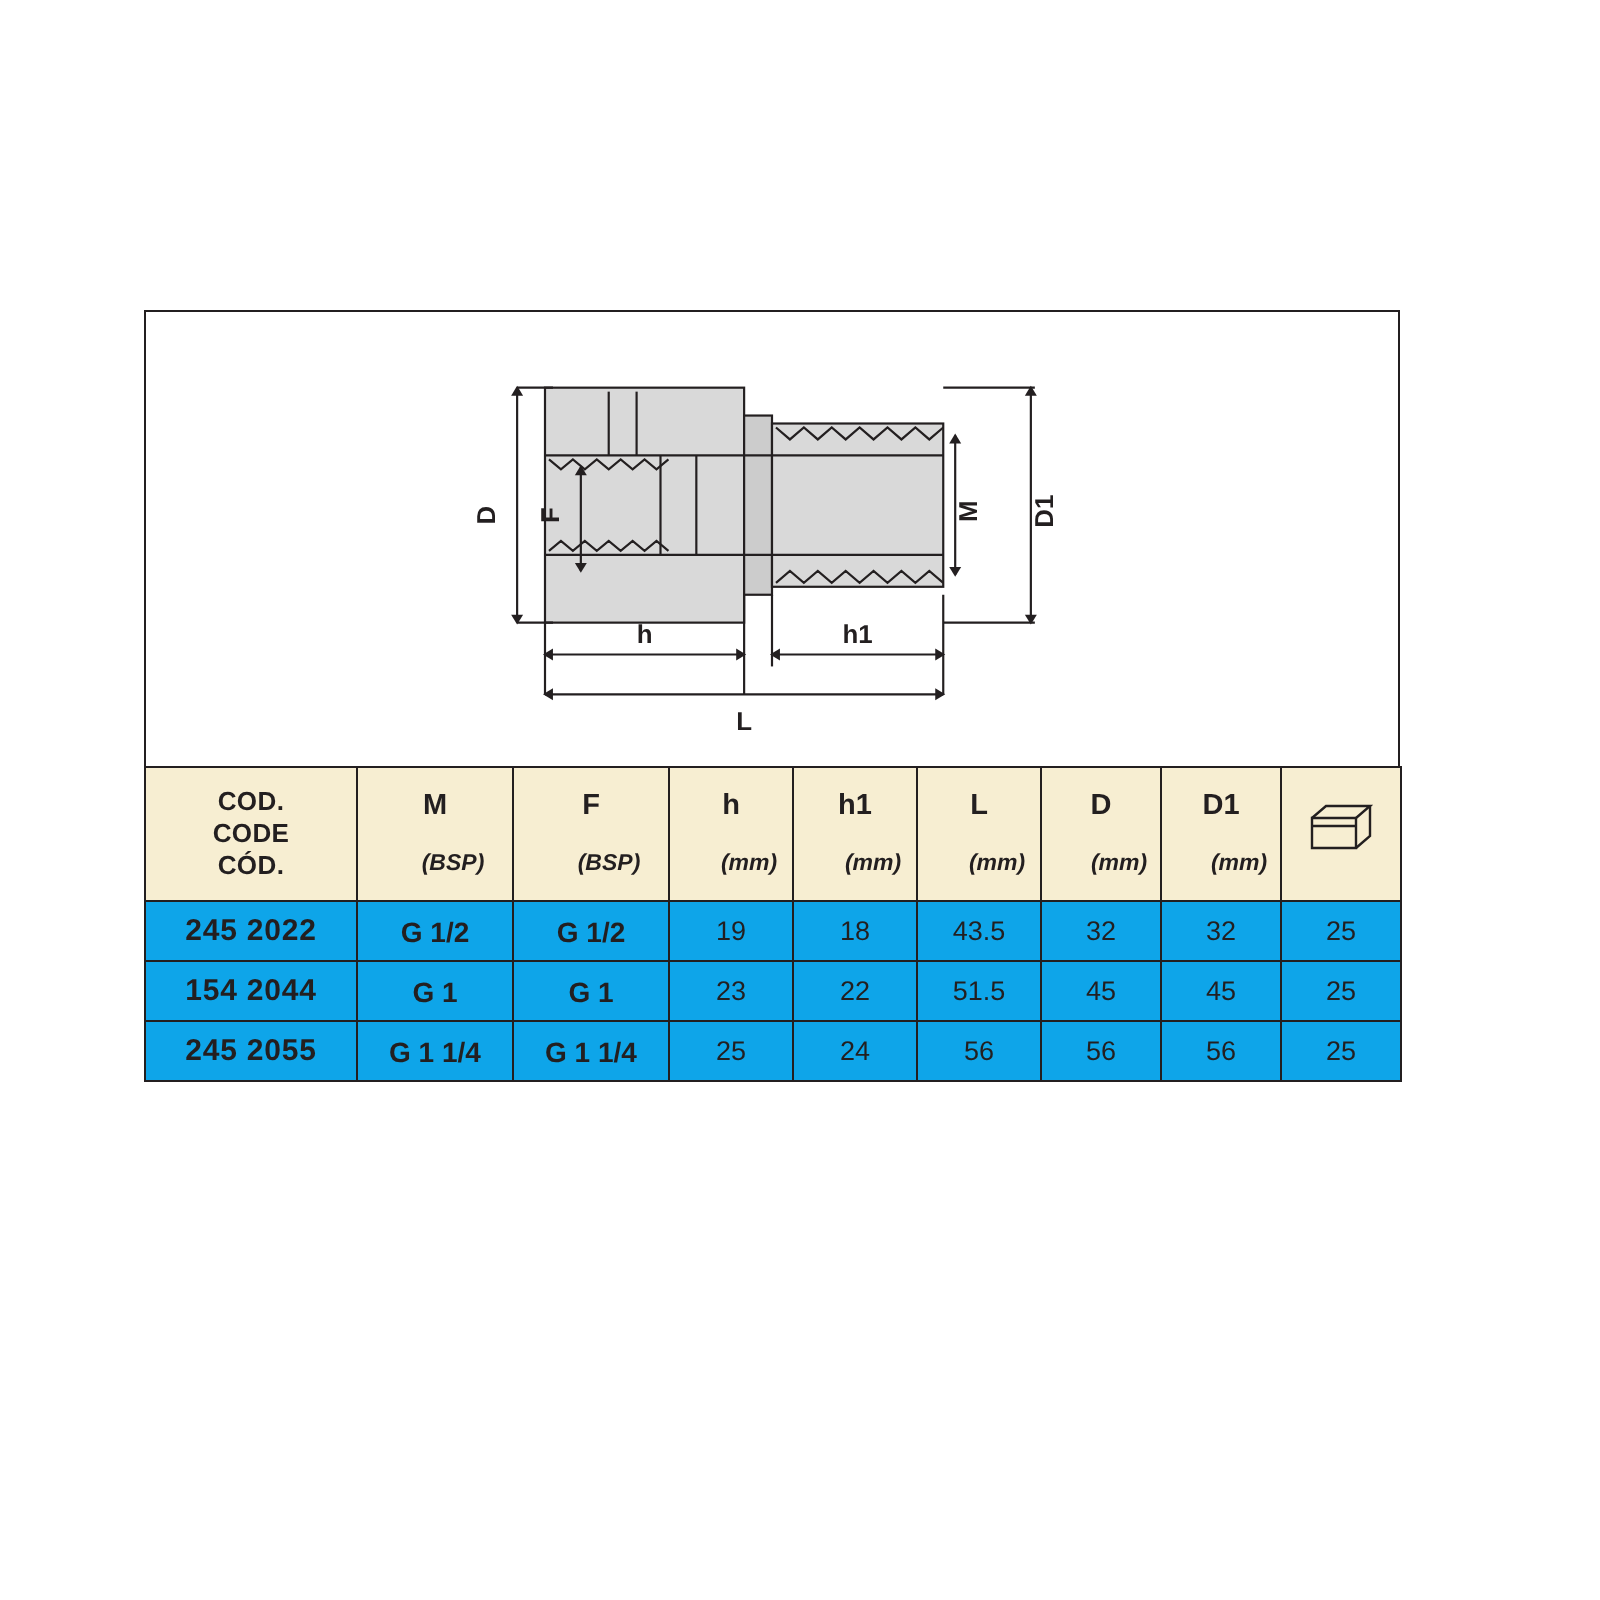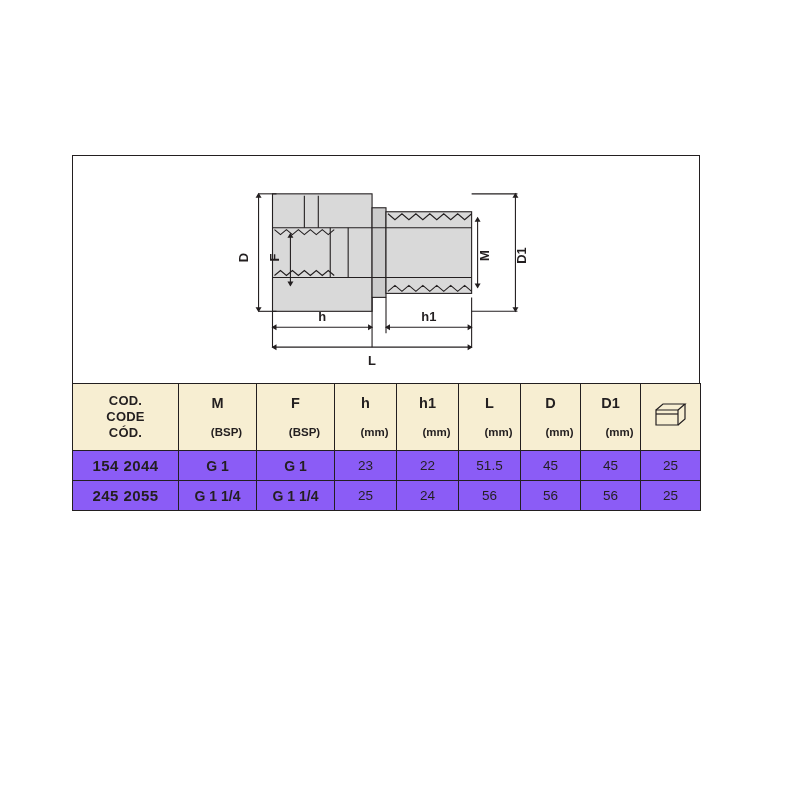--- a/index.html
+++ b/index.html
@@ -36,39 +36,40 @@
     left: 0;
     top: 0;
     width: 100%;
     height: 100%;
   }
   
   table.spec {
     border-collapse: collapse;
     width: 628px;
     table-layout: fixed;
-    background: #8b5cf6;
+    background: #0ea5e9;
   }
   table.spec th, table.spec td {
     border: 1px solid #231f20;
     text-align: center;
     vertical-align: middle;
     color: #231f20;
   }
   table.spec thead th {
     background: #f7eed2;
     height: 62px;
     font-size: 14.5px;
     font-weight: bold;
     line-height: 1.22;
     padding: 2px 1px;
   }
   table.spec thead th .unit {
     display: block;
     font-size: 11.5px;
+    font-style: italic;
     font-weight: bold;
     margin-top: 12px;
     padding-left: 18px;
   }
   table.spec thead th.code-col {
     font-size: 13px;
     letter-spacing: .2px;
   }
   table.spec tbody td {
     height: 29px;
@@ -233,20 +234,31 @@
                 <path d="M31 2 L31 17 L24 23"></path>
                 <path d="M2 12 L24 12"></path>
               </g>
             </svg>
           </span>
         </th>
       </tr>
     </thead>
     <tbody>
       <tr>
+        <td class="code-cell">245 2022</td>
+        <td>G 1/2</td>
+        <td>G 1/2</td>
+        <td class="plain">19</td>
+        <td class="plain">18</td>
+        <td class="plain">43.5</td>
+        <td class="plain">32</td>
+        <td class="plain">32</td>
+        <td class="plain">25</td>
+      </tr>
+      <tr>
         <td class="code-cell">154 2044</td>
         <td>G 1</td>
         <td>G 1</td>
         <td class="plain">23</td>
         <td class="plain">22</td>
         <td class="plain">51.5</td>
         <td class="plain">45</td>
         <td class="plain">45</td>
         <td class="plain">25</td>
       </tr>

